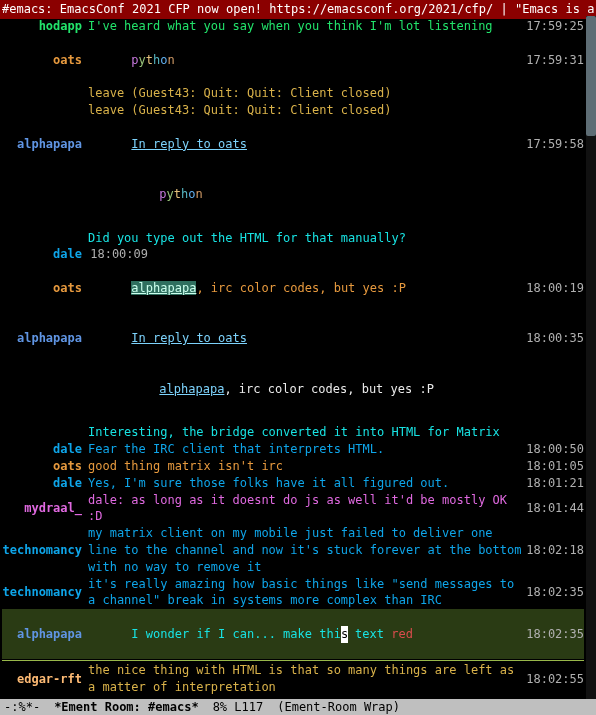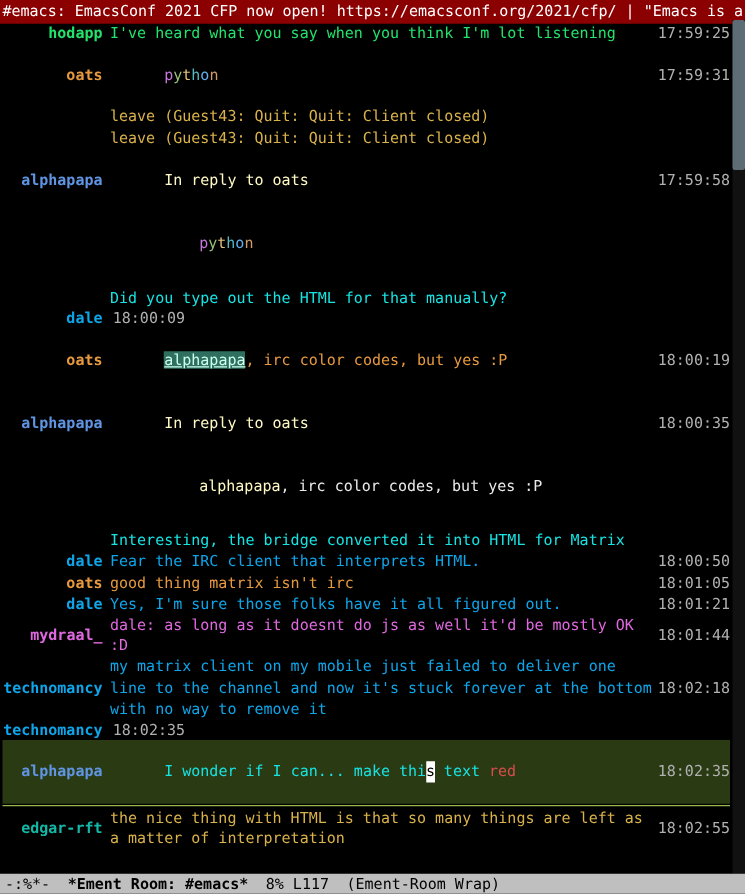--- a/index.html
+++ b/index.html
@@ -11,26 +11,26 @@
 .nick{display:inline-block;min-width:80px;text-align:right;padding-right:6px;font-weight:bold;flex:0 0 80px}
 .msg{flex:1;white-space:pre-wrap;word-break:break-word;padding-right:2px}
 .ts{color:#b0b0b0;flex:0 0 60px;text-align:right;font-variant-numeric:tabular-nums}
 .green{color:#22e36b}
 .orange{color:#e6993e}
 .cyan{color:#18e3e3}
 .papa{color:#6095e3}
 .dale{color:#0ea5e9}
 .tech{color:#0ea5e9}
 .myd{color:#e069e0}
-.edg{color:#14b8a6}
+.edg{color:#fdba74}
 .white{color:#eaeaea}
 .gold{color:#d9b24a}
 .red{color:#d94c4c}
 .hl-user{background:#2f6f5f;color:#cfe;text-decoration:underline}
-.link{color:#fef9c3;}
+.link{color:#7dd3fc;text-decoration:underline}
 .highlight-row{background:#2a3b14}
 .hr{height:0;border-bottom:1px solid #99b84a;margin:1px 0}
 .cursor{display:inline-block;width:7px;background:#fff;color:#000;text-align:center}
 .mode-line{position:absolute;left:0;right:0;bottom:0;height:16px;background:#bfbfbf;color:#000;display:flex;align-items:center;padding:0 4px;font-weight:normal}
 .mode-line b{font-weight:bold}
 .mode-line .gap{display:inline-block;width:14px}
 .rain1{color:#c678dd}
 .rain2{color:#98c379}
 .rain3{color:#e5c07b}
 .rain4{color:#56b6c2}
@@ -153,20 +153,21 @@
   </div>
 
   <div class="row">
     <span class="nick tech">technomancy</span>
     <span class="msg tech">my matrix client on my mobile just failed to deliver one line to the channel and now it's stuck forever at the bottom with no way to remove it</span>
     <span class="ts">18:02:18</span>
   </div>
 
   <div class="row">
     <span class="nick tech">technomancy</span>
+    <span class="msg tech">it's really amazing how basic things like "send messages to a channel" break in systems more complex than IRC</span>
     <span class="ts">18:02:35</span>
   </div>
 
   <div class="row highlight-row">
     <span class="nick papa">alphapapa</span>
     <span class="msg cyan">
       <span>I wonder if I can... make thi</span><span class="cursor">s</span><span> text </span><span class="red">red</span>
     </span>
     <span class="ts">18:02:35</span>
   </div>

